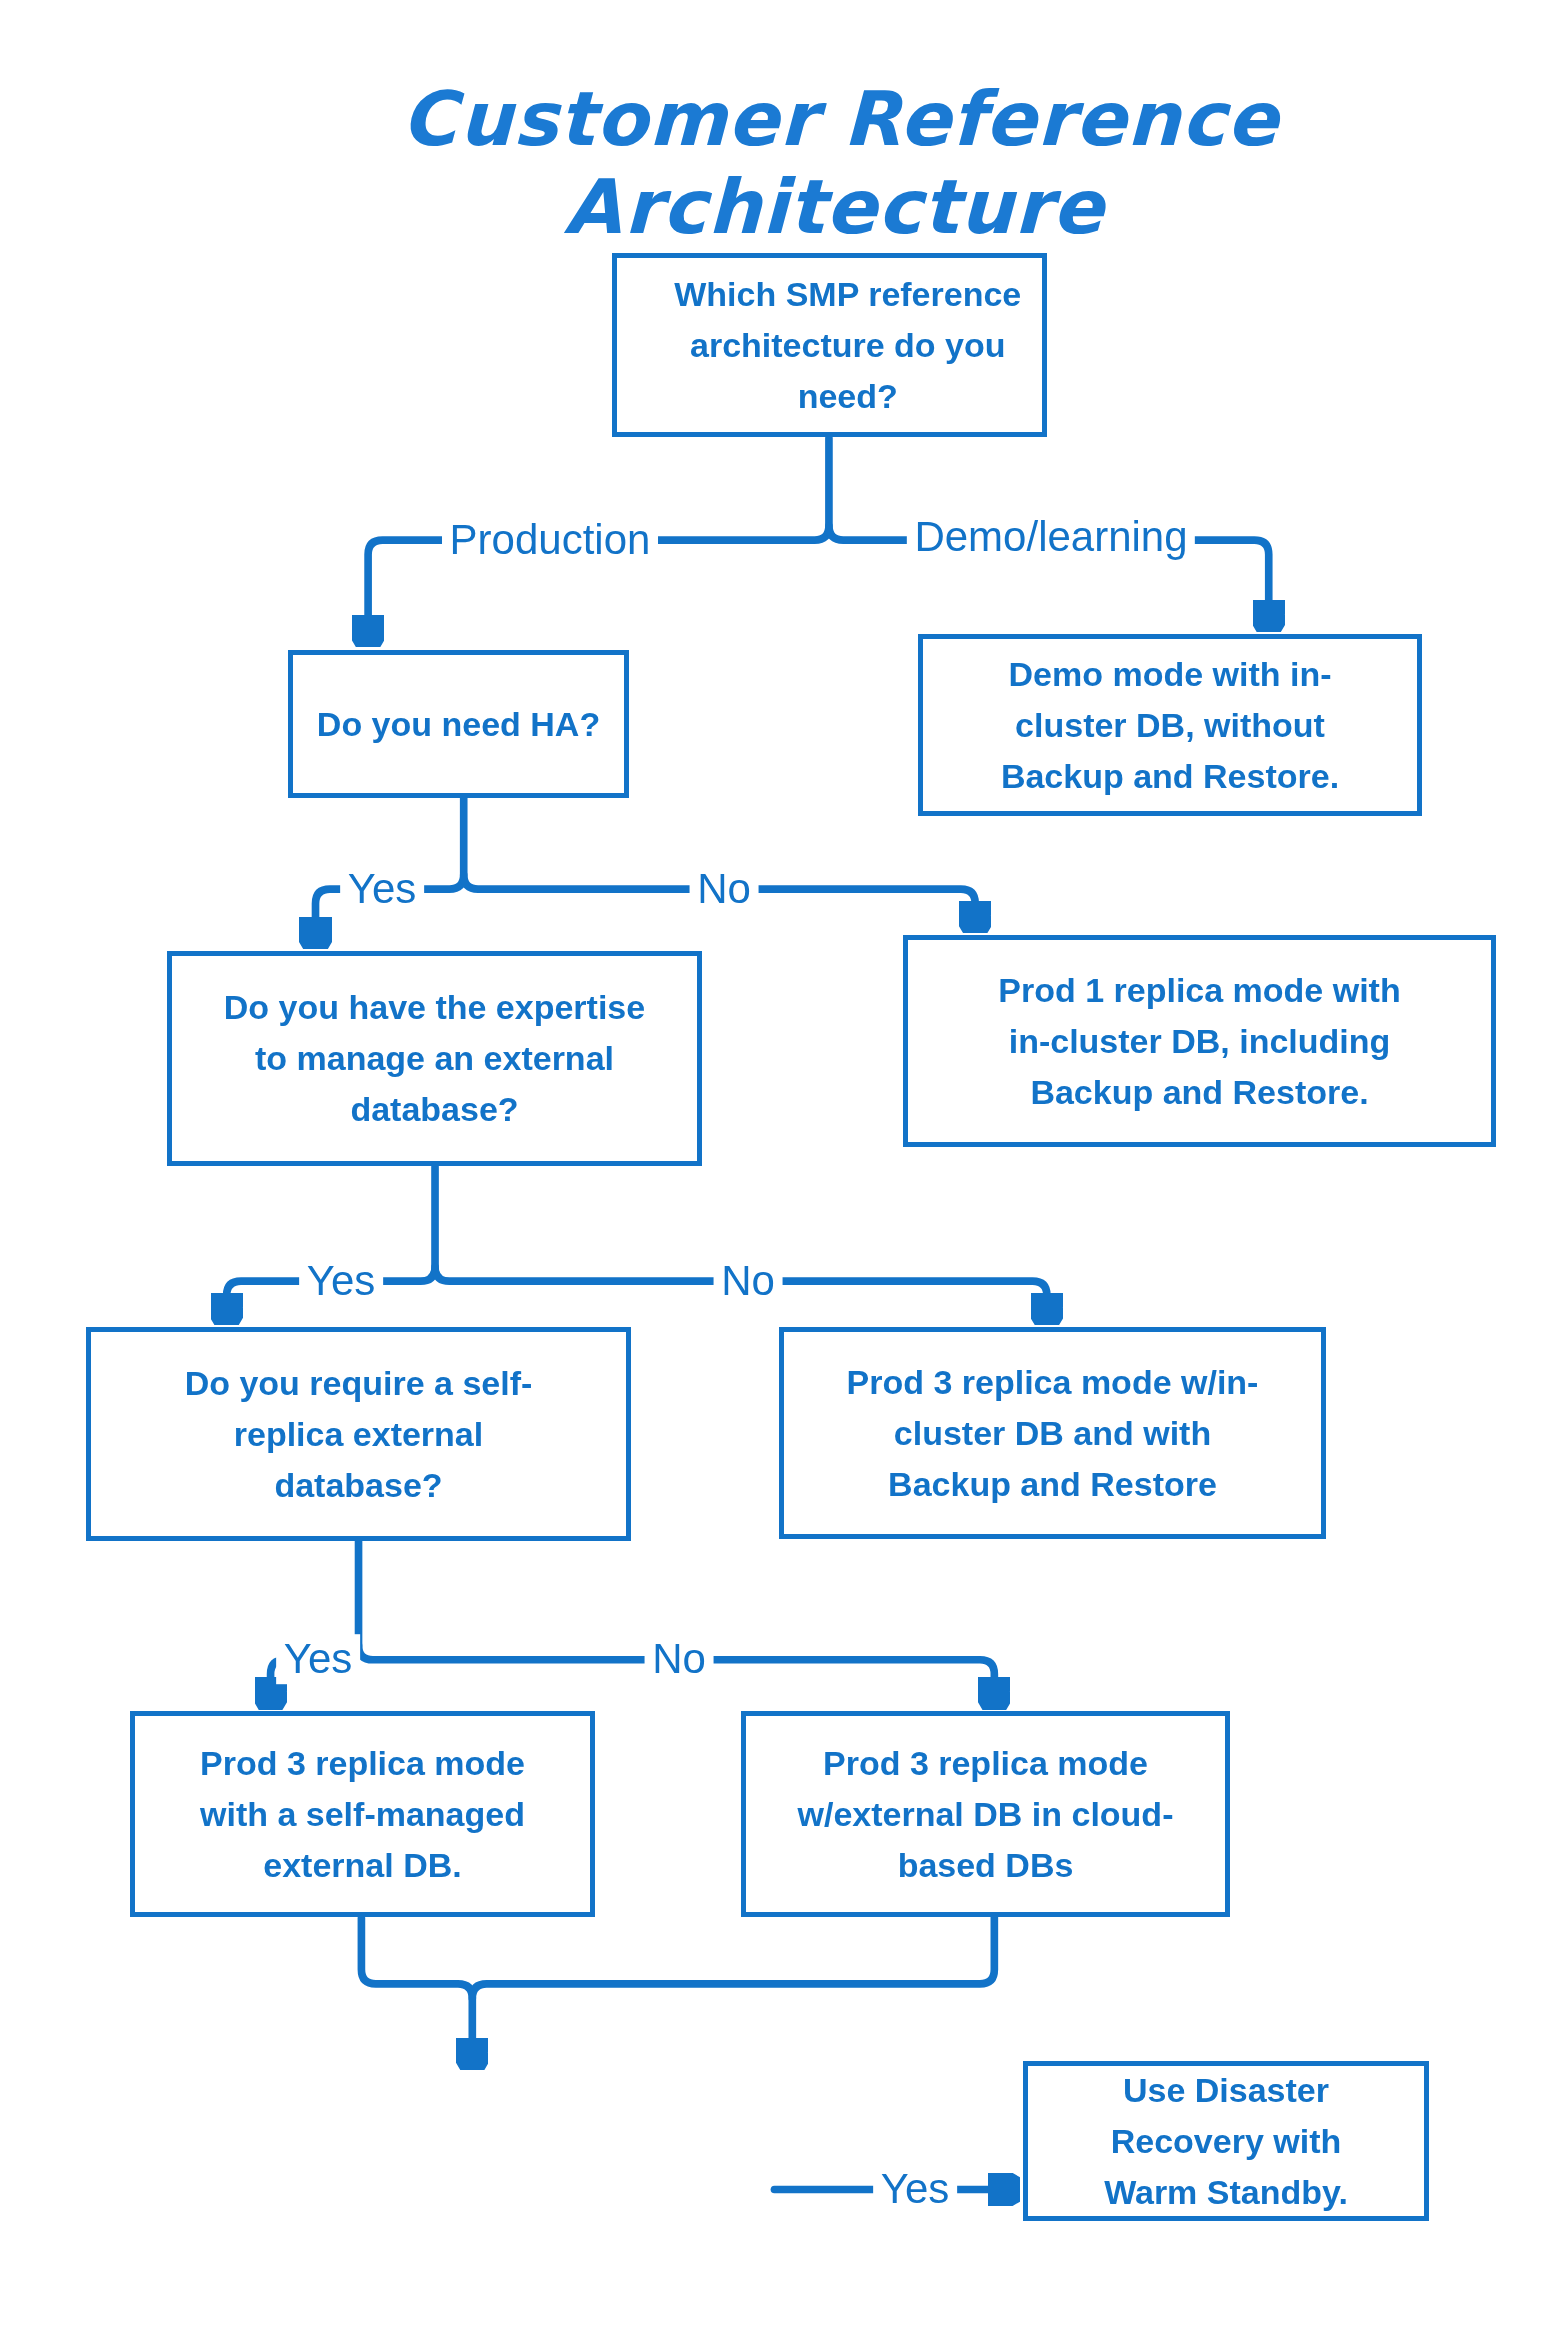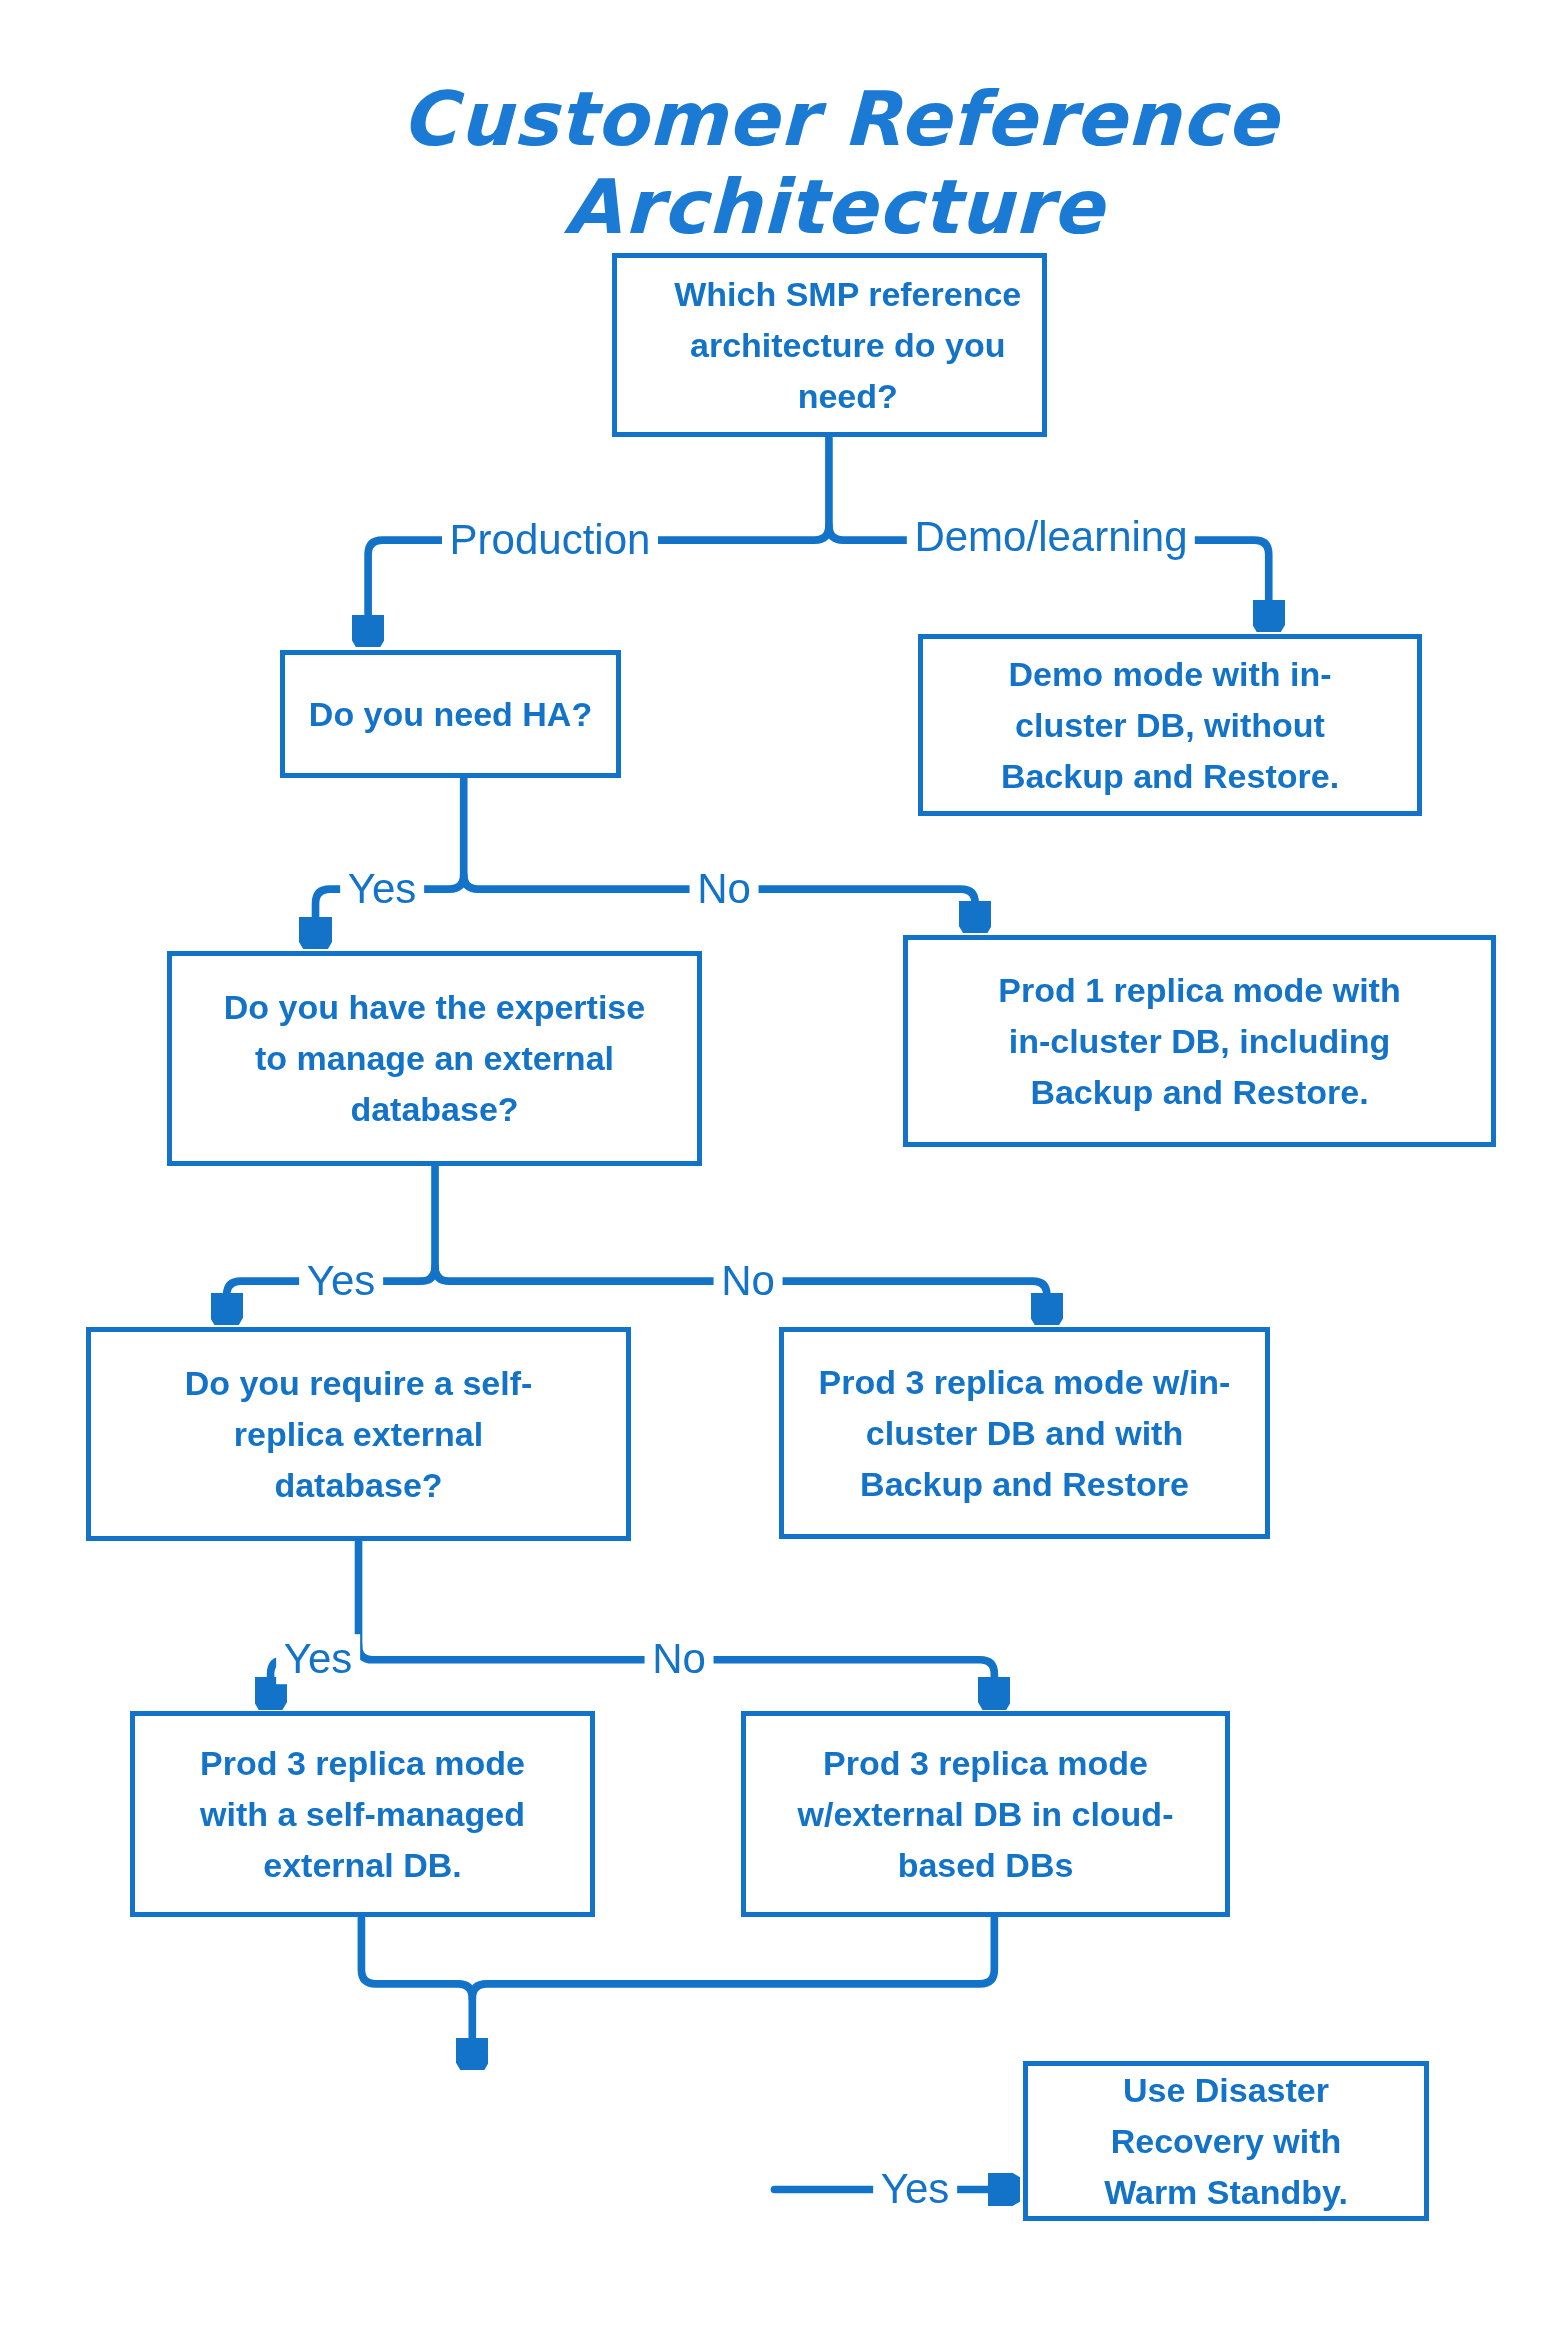--- a/index.html
+++ b/index.html
@@ -93,35 +93,35 @@
   </svg>
 
   <div class="node" style="left:612px; top:253px; width:435px; height:184px;padding-left:48px;">Which SMP reference
 architecture do you
 need?</div>
 
   <div class="node" style="left:918px; top:634px; width:504px; height:182px;">Demo mode with in-
 cluster DB, without
 Backup and Restore.</div>
 
-  <div class="node" style="left:280px; top:650px; width:341px; height:128px;">Do you need HA?</div>
+  <div class="node" style="left:288px; top:650px; width:341px; height:148px;">Do you need HA?</div>
 
   <div class="node" style="left:903px; top:935px; width:593px; height:212px;">Prod 1 replica mode with
 in-cluster DB, including
 Backup and Restore.</div>
 
   <div class="node" style="left:167px; top:951px; width:535px; height:215px;">Do you have the expertise
 to manage an external
 database?</div>
 
   <div class="node" style="left:86px; top:1327px; width:545px; height:214px;">Do you require a self-
 replica external
 database?</div>
 
-  <div class="node" style="left:779px; top:1327px; width:491px; height:212px;">Prod 3 replica mode w/in-
+  <div class="node" style="left:779px; top:1327px; width:547px; height:212px;">Prod 3 replica mode w/in-
 cluster DB and with
 Backup and Restore</div>
 
   <div class="node" style="left:130px; top:1711px; width:465px; height:206px;">Prod 3 replica mode
 with a self-managed
 external DB.</div>
 
   <div class="node" style="left:741px; top:1711px; width:489px; height:206px;">Prod 3 replica mode
 w/external DB in cloud-
 based DBs</div>

